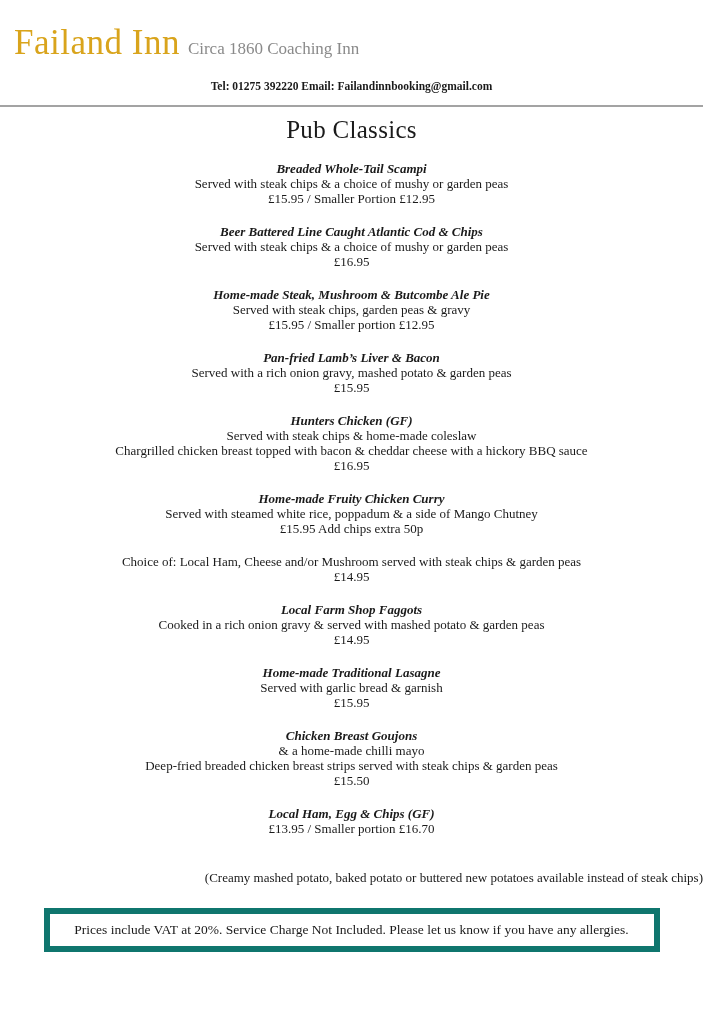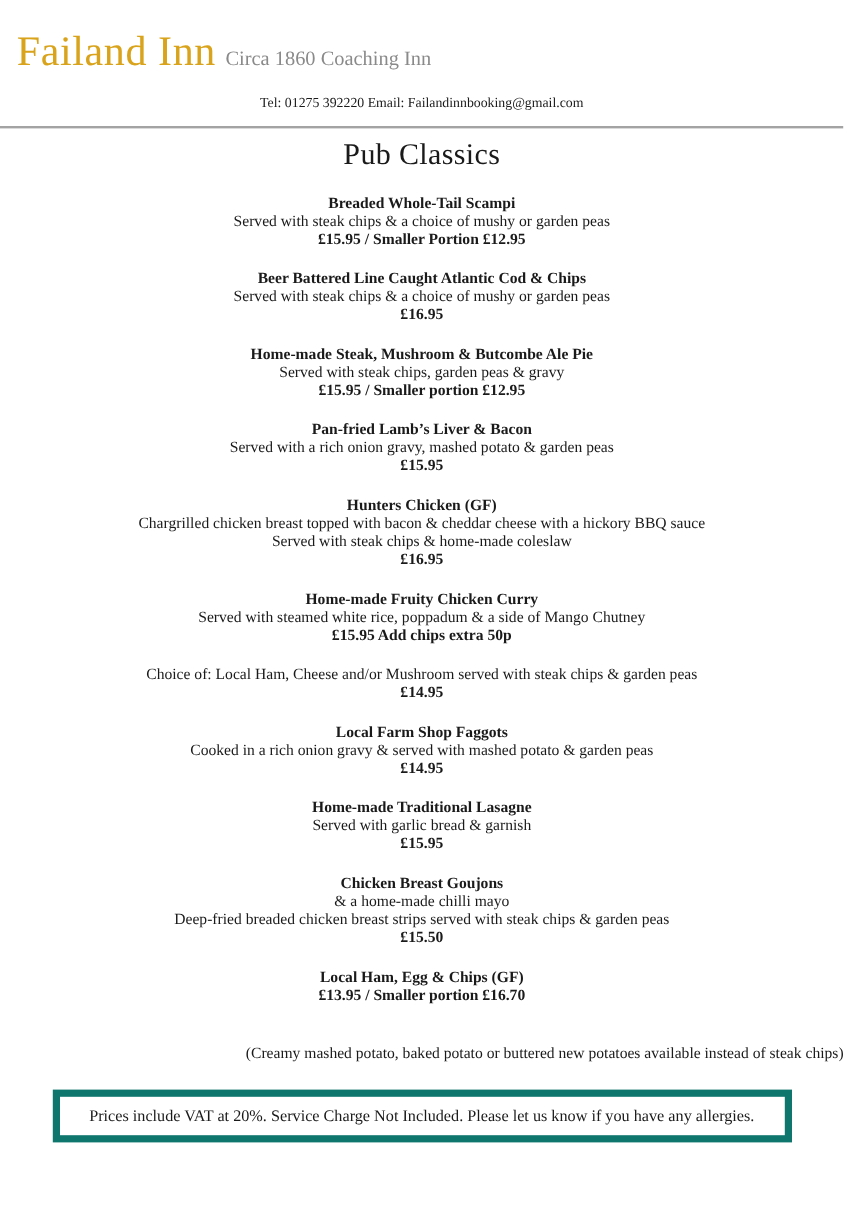--- a/index.html
+++ b/index.html
@@ -10,28 +10,28 @@
   }
   html,body{margin:0;padding:0;background:#ffffff;}
   .page{
     width:703px;height:1024px;background:#ffffff;color:var(--ink);
     font-family:"Liberation Serif", serif;
     overflow:hidden;box-sizing:border-box;position:relative;
   }
   .brand{padding:24px 0 0 14px;white-space:nowrap;}
   .brand-title{font-size:35px;line-height:1.1;color:var(--gold);letter-spacing:.5px;}
   .brand-subtitle{font-size:17px;color:var(--gray);margin-left:8px;}
-  .contact{text-align:center;font-size:11.5px;margin-top:17px;}
+  .contact{text-align:center;font-size:11.5px;margin-top:17px;font-weight:bold;}
   .rule{border:none;border-top:2px solid var(--rule);margin:13px 0 0 0;}
   .section-title{text-align:center;font-size:25px;font-weight:400;margin:9px 0 0 0;letter-spacing:.3px;}
   .items{margin-top:17px;text-align:center;font-size:13px;line-height:15px;}
   .item{margin-bottom:18px;}
-  .item-name{font-weight:700;}
+  .item-name{font-weight:700;font-style:italic;}
   .item-desc{font-weight:400;}
-  .item-price{font-weight:700;}
+  .item-price{font-weight:400;}
   .sides-note{text-align:right;font-size:13px;margin-top:34px;}
   .footer-box{
     width:616px;margin:22px auto 0;border:6px solid #0f766e;
     text-align:center;font-size:13.5px;padding:8px 4px;box-sizing:border-box;
   }
 </style>
 </head>
 <body>
 
 <div class="page">
@@ -66,22 +66,22 @@
   </section>
 
   <section class="item">
     <div class="item-name">Pan-fried Lamb’s Liver &amp; Bacon</div>
     <div class="item-desc">Served with a rich onion gravy, mashed potato &amp; garden peas</div>
         <div class="item-price">£15.95</div>
   </section>
 
   <section class="item">
     <div class="item-name">Hunters Chicken (GF)</div>
-    <div class="item-desc">Chargrilled chicken breast topped with bacon &amp; cheddar cheese with a hickory BBQ sauce</div>
-        <div class="item-desc">Served with steak chips &amp; home-made coleslaw</div>
+    <div class="item-desc">Served with steak chips &amp; home-made coleslaw</div>
+        <div class="item-desc">Chargrilled chicken breast topped with bacon &amp; cheddar cheese with a hickory BBQ sauce</div>
         <div class="item-price">£16.95</div>
   </section>
 
   <section class="item">
     <div class="item-name">Home-made Fruity Chicken Curry</div>
     <div class="item-desc">Served with steamed white rice, poppadum &amp; a side of Mango Chutney</div>
         <div class="item-price">£15.95 Add chips extra 50p</div>
   </section>
 
   <section class="item">

